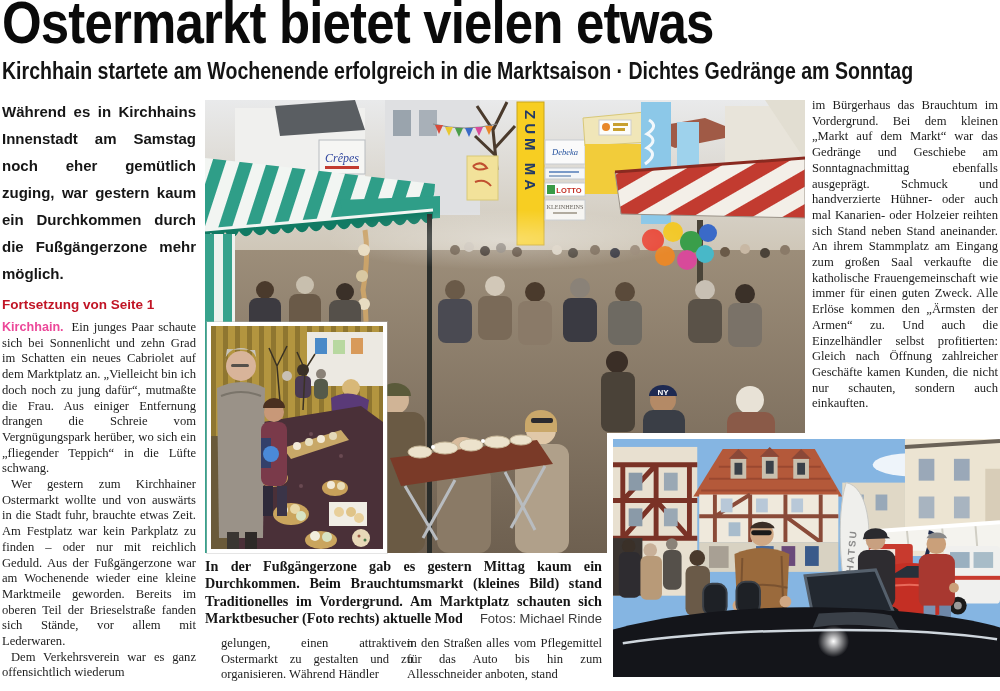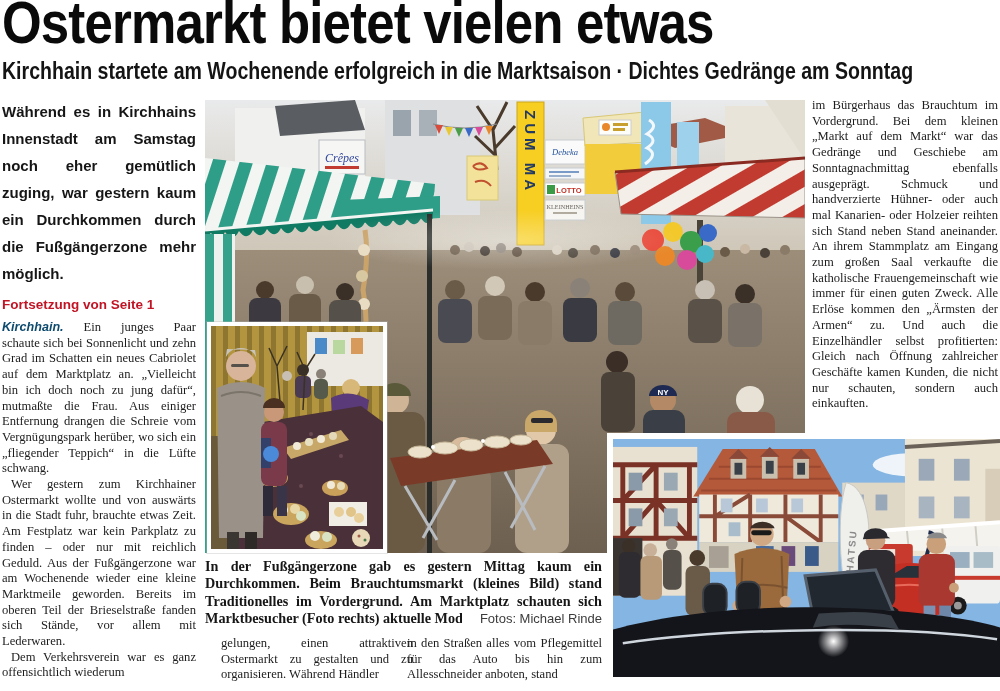--- a/index.html
+++ b/index.html
@@ -15,21 +15,21 @@
   .col-left{position:absolute;left:2px;top:98px;width:194px;}
   .lead{margin:0;font-size:15px;line-height:27px;font-weight:bold;color:#161616;
         text-align:justify;}
   .cont{margin:10px 0 0 0;font-size:13.5px;line-height:16px;font-weight:bold;color:#c11425;}
   .byline{margin:1px 0 0 0;font-size:13.5px;line-height:16px;color:#3c3c3c;}
   .bodytext{font-family:"Liberation Serif",serif;font-size:12.6px;line-height:15.7px;
         color:#1c1c1c;text-align:justify;margin:0;}
   .col-left .bodytext.first{margin-top:7px;}
   .indent{text-indent:9px;}
   .dateline{font-family:"Liberation Sans",sans-serif;font-weight:bold;font-size:12.6px;
-        margin-right:20px;color:#0c4a6e;font-style:italic;}
+        margin-right:8px;color:#ec4899;}
 
   .main-photo{position:absolute;left:205px;top:100px;width:600px;height:453px;z-index:1;background:#cfcabd;}
   .inset-photo{position:absolute;left:207px;top:322px;width:172px;height:223px;border:4px solid #ffffff;
         z-index:2;background:#a4893e;box-shadow:0 0 0 1px rgba(180,180,180,.35);}
   .main-photo svg,.inset-photo svg,.bottom-photo svg{display:block;width:100%;height:100%;}
 
   .caption{position:absolute;left:205px;top:558px;width:397px;z-index:0;}
   .caption-text{margin:0;font-family:"Liberation Serif",serif;font-weight:bold;
         font-size:14.2px;line-height:17.3px;color:#161616;text-align:justify;}
   .credit{position:absolute;right:0;bottom:1px;font-family:"Liberation Sans",sans-serif;

